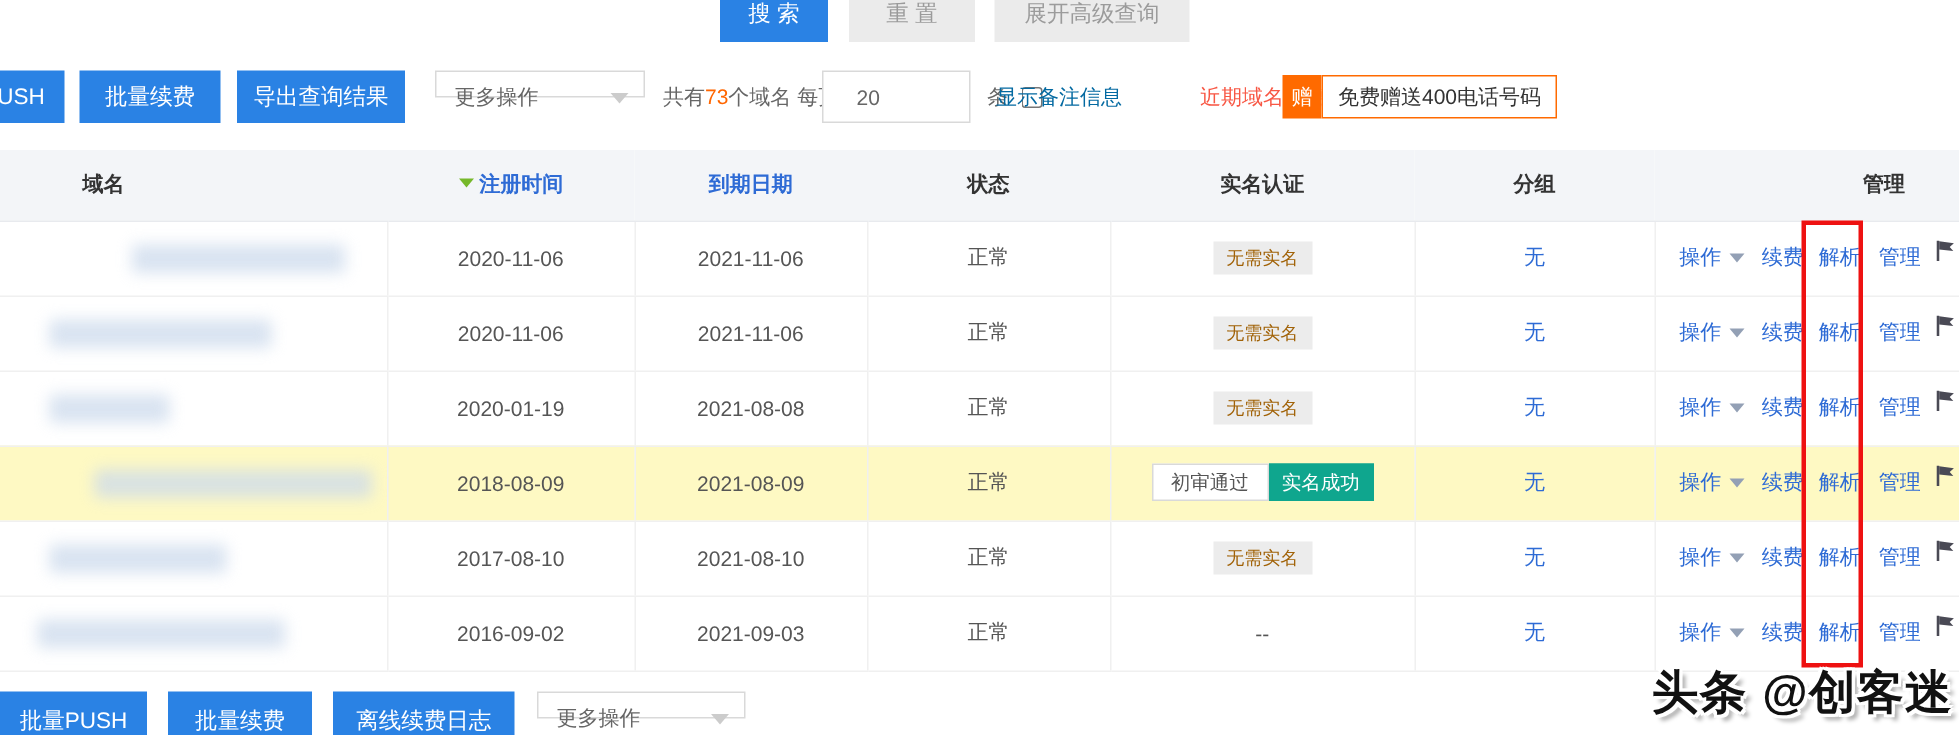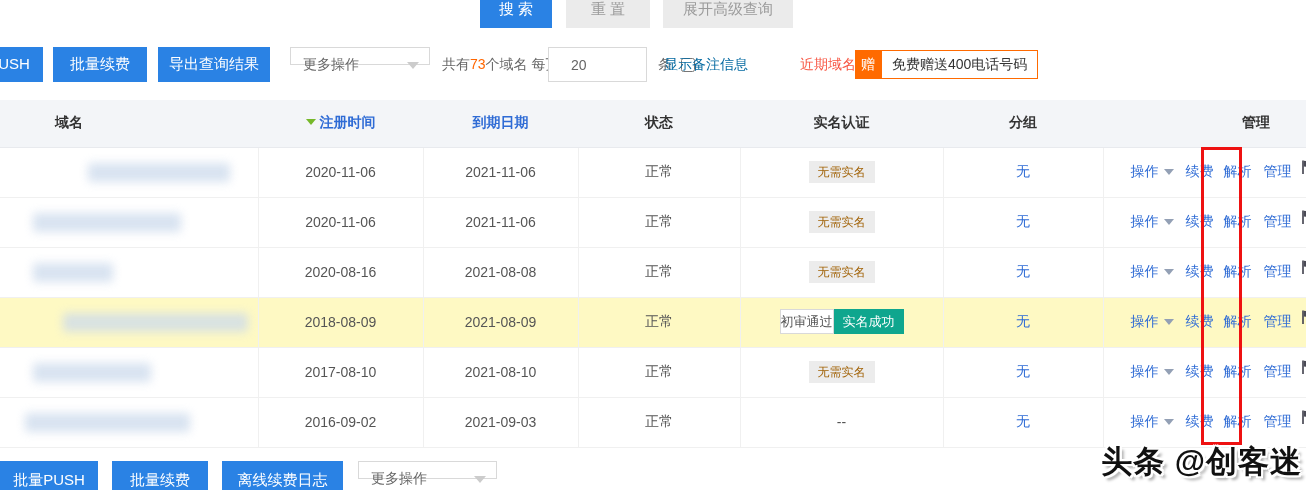--- a/index.html
+++ b/index.html
@@ -60,23 +60,23 @@
               border-right:5px solid transparent; border-top:6px solid #76b82a;
               margin-right:4px; vertical-align:2px; }
   table.grid tbody td { height:50px; font-size:14px; color:#555; text-align:center;
                         border-bottom:1px solid #f0f0f0; border-left:1px solid #f0f0f0;
                         vertical-align:middle; }
   table.grid tbody td:first-child { border-left:none; text-align:left; }
   table.grid tbody tr.hl td { background:#fef9c3; }
   .redact { height:19px; background:#ccdaec; border-radius:2px; filter:blur(5px); opacity:.75; }
   a.lnk { color:#2e6bd5; text-decoration:none; cursor:pointer; white-space:nowrap; }
   .badge-gray { background:#ececec; color:#a16207; font-size:12px; padding:4px 9px; }
-  .badge-outline { background:#fff; border:1px solid #d9d9d9; color:#555; font-size:13px; padding:4px 0; }
+  .badge-outline { background:#fff; border:1px solid #d9d9d9; color:#555; font-size:13px; padding:4px 12px; }
   .badge-green { background:#0fa68e; border:1px solid #0fa68e; color:#fff; font-size:13px; padding:4px 8px; }
-  td.c-manage { padding-left:27px; }
+  td.c-manage { padding-left:16px; }
   .manage-wrap { display:flex; align-items:center; }
   .manage-wrap .op { margin-right:12px; display:inline-flex; align-items:center; }
   .caret-sm { display:inline-block; width:0; height:0; border-left:5px solid transparent;
               border-right:5px solid transparent; border-top:6px solid #93a0b5; margin-left:5px; }
   .manage-wrap .renew { margin-right:10px; }
   .manage-wrap .resolve { margin-right:12px; }
   .manage-wrap .manage { margin-right:8px; }
   .flag { display:inline-block; transform:translateY(-4px); cursor:pointer; }
 
   
@@ -202,21 +202,21 @@
               <path d="M3.8 1.8 L13.6 3.2 L10.8 5.6 L13.2 8.4 L3.8 7.4 Z" fill="#4a4a55"></path>
             </svg>
           </span>
         </span>
       </td>
     </tr>
         <tr>
       <td>
             <div class="redact" style="width: 80px; margin-left: 33px;"></div>
           </td>
-      <td><span class="reg">2020-08-16</span></td>
+      <td><span class="reg">2020-01-19</span></td>
       <td><span class="exp">2021-08-08</span></td>
       <td><span class="status">正常</span></td>
       <td><span class="real"><span class="badge-gray">无需实名</span></span></td>
       <td><a class="lnk group">无</a></td>
       <td class="c-manage">
         <span class="manage-wrap">
           <a class="lnk op">
                 <span class="op-label">操作</span>
                 <i class="caret-sm"></i>
               </a>

